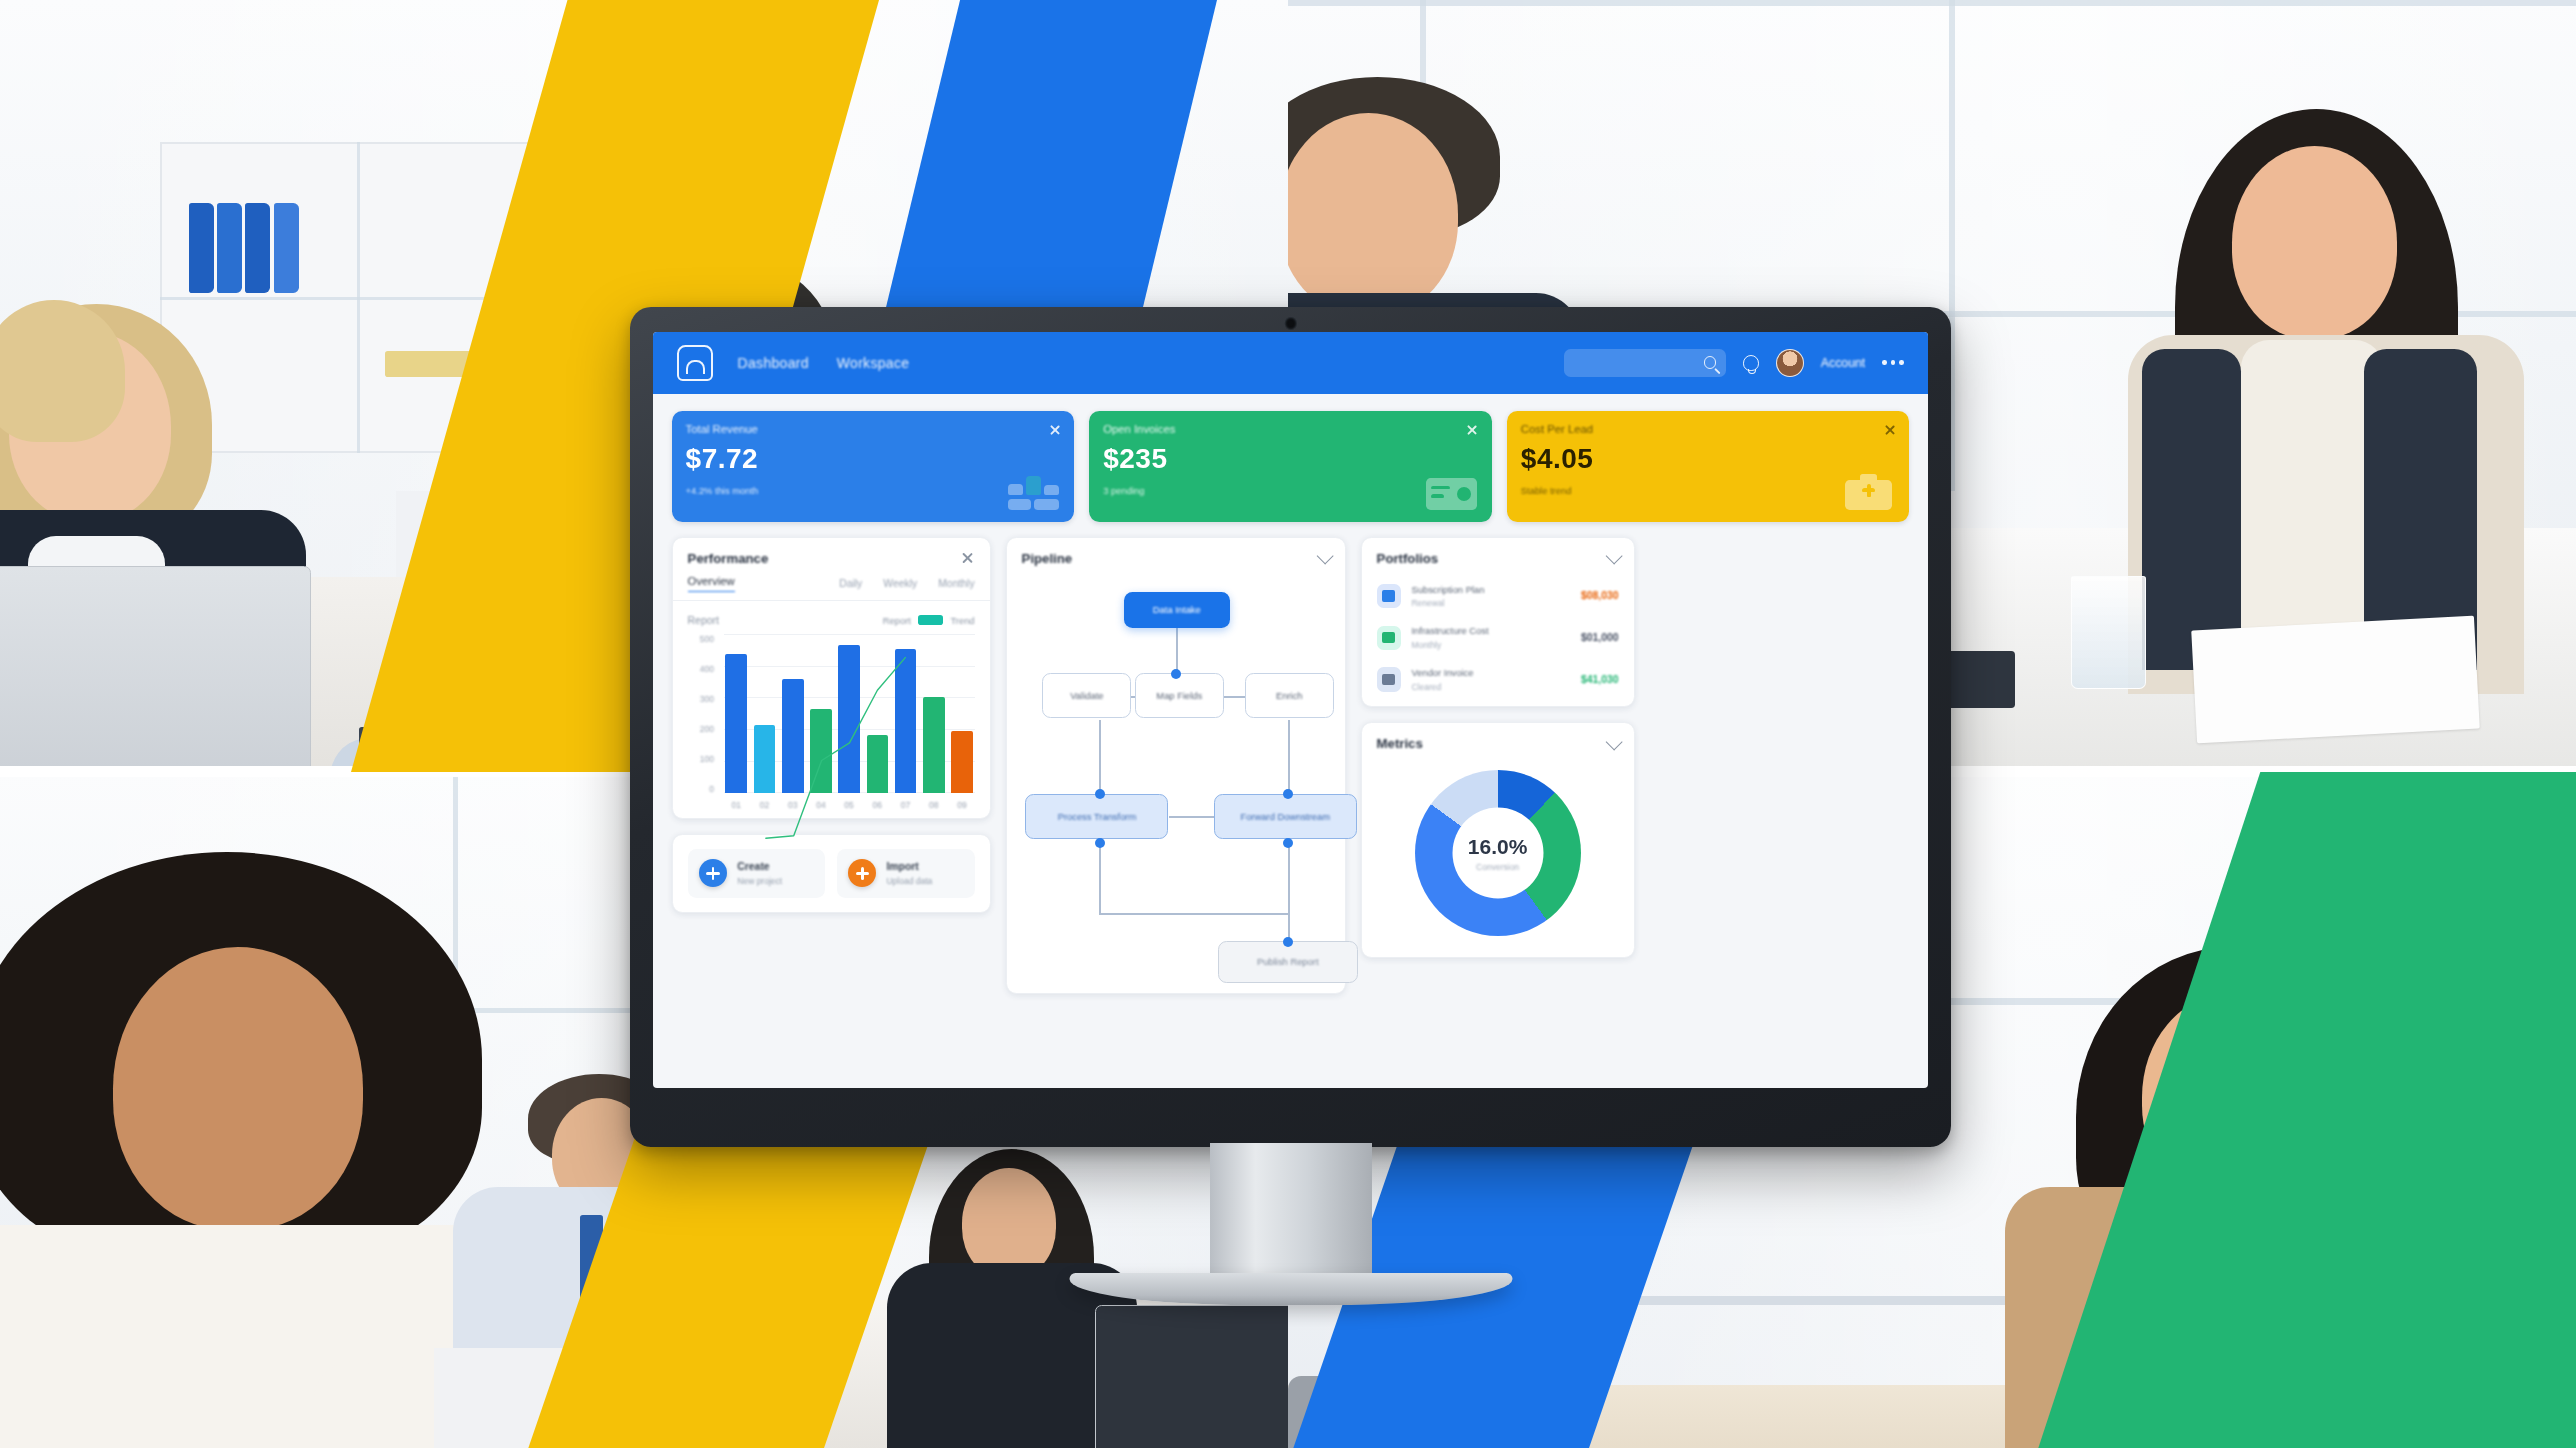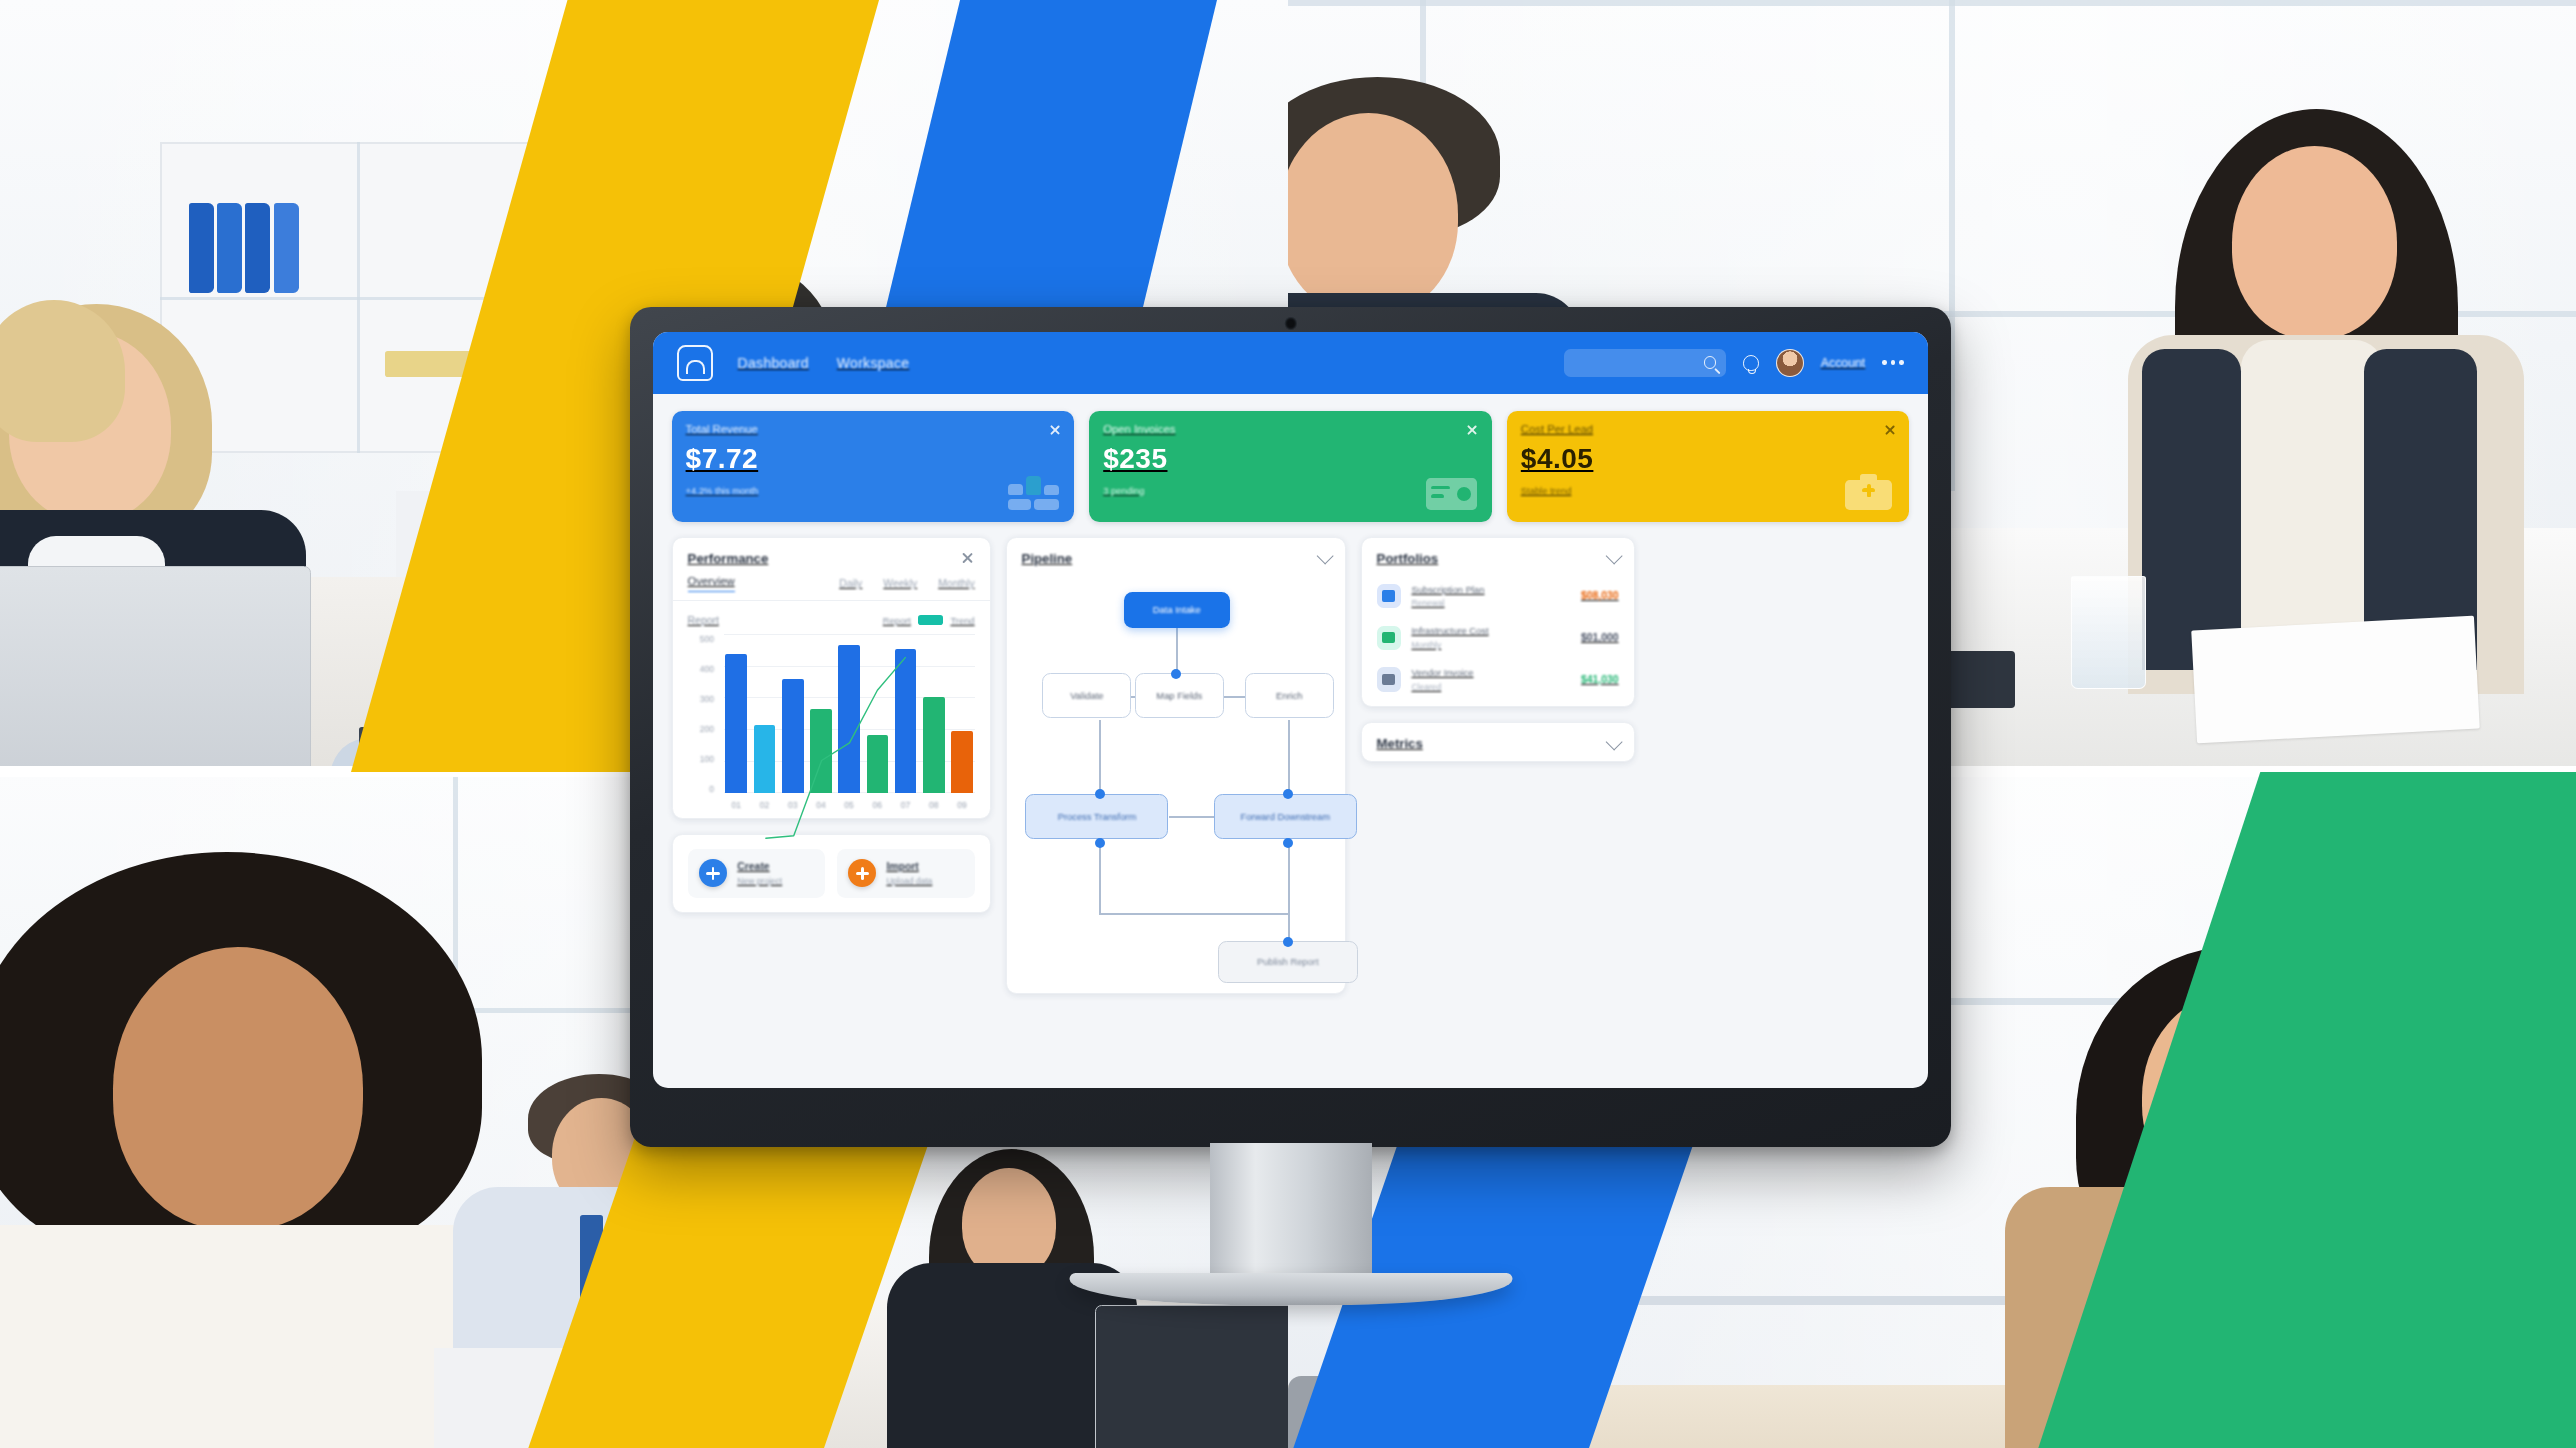--- a/index.html
+++ b/index.html
@@ -125,21 +125,21 @@
     box-shadow:0 24.5px 57px rgba(0,0,0,.35), 0 5.7px 15px rgba(0,0,0,.25);
     padding:24.5px 22.6px 59px 22.6px;
   }
   .webcam {
     position:absolute; left:50%; top:10.4px; transform:translateX(-50%);
     width:12.3px; height:12.3px; border-radius:50%;
     background:#0c0e11; box-shadow:inset 0 0 2.8px #4a5560;
   }
   .screen {
     position:absolute; left:22.6px; top:24.5px; right:22.6px; bottom:59px;
-    background:#f4f6f9; border-radius:15px; overflow:hidden;text-decoration:underline;
+    background:#f4f6f9; border-radius:4px; overflow:hidden;
   }
   .neck {
     position:absolute; left:50%; transform:translateX(-50%);
     top:836px; width:162px; height:142px;
     background:linear-gradient(90deg,#b9bec4 0%,#e7eaed 28%,#cfd4d9 60%,#a9aeb4 100%);
   }
   .stand-base {
     position:absolute; left:50%; transform:translateX(-50%);
     top:966px; width:443px; height:32px;
     background:linear-gradient(180deg,#d9dde1 0%,#b7bcc2 70%,#9ba0a6 100%);
@@ -725,20 +725,28 @@
                 </div>
                 <div class="tx-amt" style="color:#22B573;">$41,030</div>
               </div>
             </div>
 
             <div class="card">
               <div class="card-head">
                 <div class="card-title">Metrics</div>
                 <div class="chev"></div>
               </div>
+              <div class="donut-wrap">
+                <div class="donut" id="donut" style="background: conic-gradient(rgb(21, 101, 216) 0deg, rgb(21, 101, 216) 43.2deg, rgb(34, 181, 115) 43.2deg, rgb(34, 181, 115) 144deg, rgb(59, 130, 246) 144deg, rgb(59, 130, 246) 306deg, rgb(203, 220, 245) 306deg, rgb(203, 220, 245) 360deg);">
+                  <div class="donut-hole">
+                    <div class="donut-val">16.0%</div>
+                    <div class="donut-cap">Conversion</div>
+                  </div>
+                </div>
+              </div>
             </div>
           </div>
 
         </div>
       </div>
     </div>
   </div>
 
   <div class="neck"></div>
   <div class="stand-base"></div>

